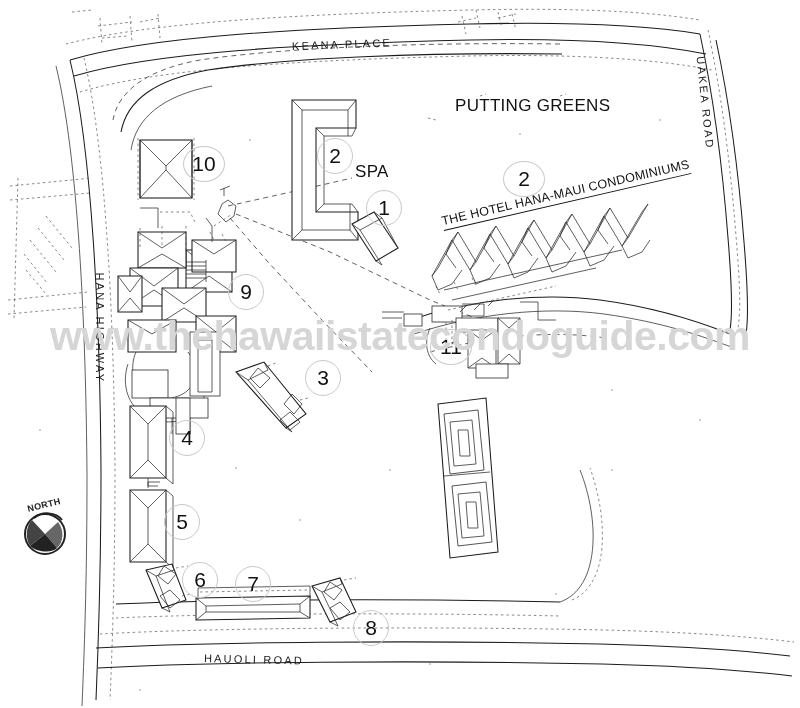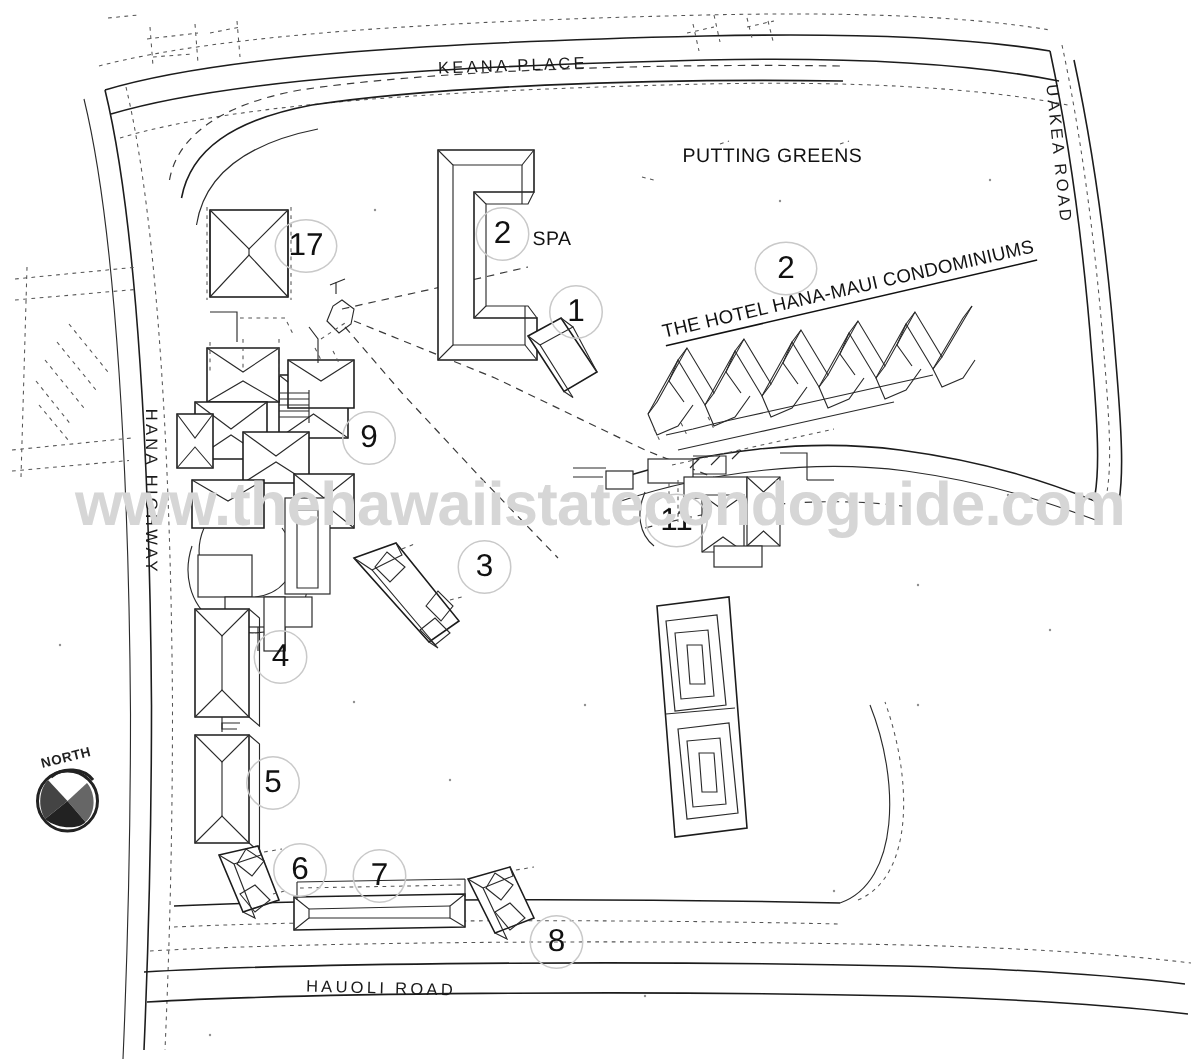--- a/index.html
+++ b/index.html
@@ -27,21 +27,21 @@
   }
   .lbl {
     position: absolute;
     color: #111111;
     font-family: "Liberation Sans", sans-serif;
     white-space: pre;
     line-height: 1.18;
     letter-spacing: 0.3px;
   }
   .lbl-big {
-    font-size: 13px;
+    font-size: 17px;
   }
   .lbl-road {
     font-size: 11px;
     letter-spacing: 2.2px;
     color: #1a1a1a;
     font-family: "Liberation Sans", sans-serif;
     transform-origin: left center;
   }
   .lbl-condo {
     font-size: 12.5px;
@@ -349,21 +349,21 @@
       <circle cx="430" cy="664" r="0.8" fill="#333"></circle>
       <circle cx="612" cy="470" r="0.8" fill="#333"></circle>
       <circle cx="700" cy="420" r="0.8" fill="#333"></circle>
       <circle cx="556" cy="594" r="0.8" fill="#333"></circle>
       <circle cx="250" cy="140" r="0.8" fill="#333"></circle>
     </g>
   </svg>
 
   <div class="lbl lbl-big" style="left:455px; top:96px;">PUTTING GREENS</div>
 
-  <div class="lbl lbl-big" style="left:355px; top:151px;">SPA</div>
+  <div class="lbl lbl-big" style="left:355px; top:162px;">SPA</div>
 
 
 
 
   <div class="lbl lbl-condo" style="left:444px; top:214px; transform: rotate(-13deg);">THE HOTEL HANA-MAUI CONDOMINIUMS</div>
 
   <div class="lbl lbl-road" style="left:292px; top:40px; transform: rotate(-2deg);">KEANA PLACE</div>
 
   <div class="lbl lbl-road" style="left:700px; top:50px; transform: rotate(84deg);">UAKEA ROAD</div>
 
@@ -373,21 +373,21 @@
 
   <div class="marker" style="left:366px; top:190px;">1</div>
   <div class="marker" style="left:317px; top:138px;">2</div>
   <div class="marker" style="left:305px; top:360px;">3</div>
   <div class="marker" style="left:169px; top:420px;">4</div>
   <div class="marker" style="left:164px; top:504px;">5</div>
   <div class="marker" style="left:182px; top:562px;">6</div>
   <div class="marker" style="left:235px; top:566px;">7</div>
   <div class="marker" style="left:353px; top:610px;">8</div>
   <div class="marker" style="left:228px; top:274px;">9</div>
-  <div class="marker marker-wide" style="left:183px; top:146px;">17</div>
+  <div class="marker marker-wide" style="left:183px; top:146px;">10</div>
   <div class="marker marker-wide" style="left:430px; top:329px;text-align:right;">11</div>
   <div class="marker marker-wide" style="left:503px; top:161px;">2</div>
 
   <svg id="compass" viewBox="0 0 62 62">
     <circle cx="31" cy="36" r="20" fill="none" stroke="#222" stroke-width="2"></circle>
     <path d="M31,36 L18,22 C12,28 11,40 16,48 Z" fill="#444"></path>
     <path d="M31,36 L44,24 C50,31 50,44 43,50 Z" fill="#666"></path>
     <path d="M31,36 L16,48 C24,55 39,55 43,50 Z" fill="#222"></path>
     <path d="M20,20 C28,13 42,14 48,22" fill="none" stroke="#222" stroke-width="2"></path>
   </svg>

